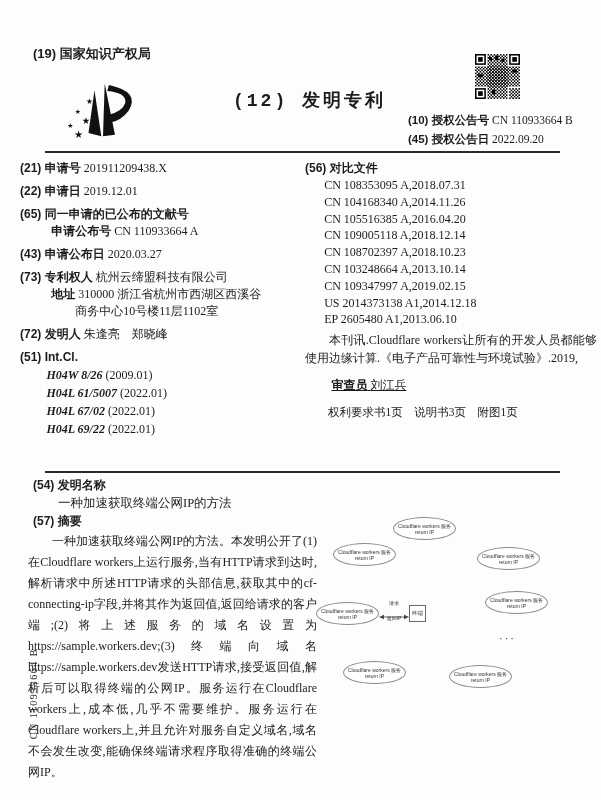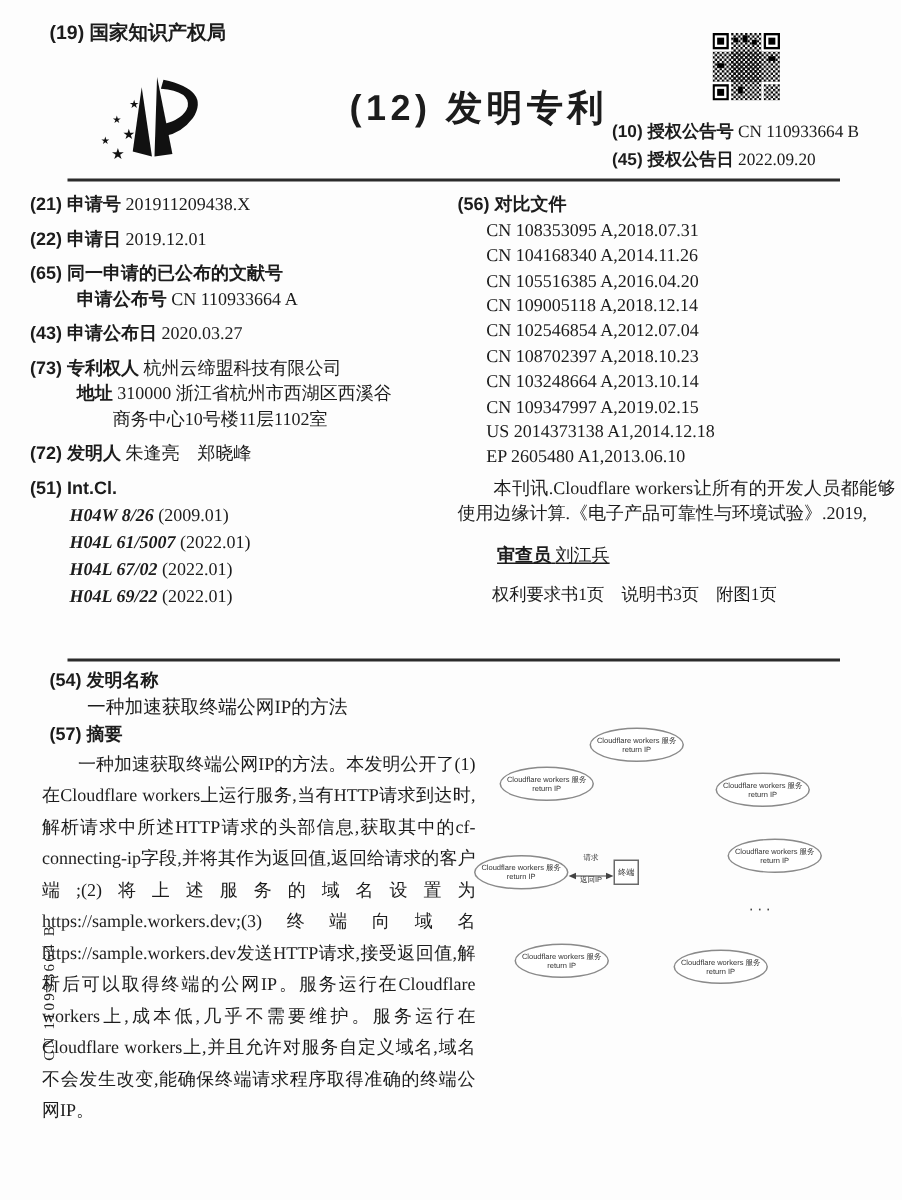--- a/index.html
+++ b/index.html
@@ -3,24 +3,24 @@
 <meta charset="utf-8">
 <style>
   * { margin:0; padding:0; box-sizing:border-box; }
   html,body { background:#fff; }
   .page {
     position:relative; width:601px; height:800px; background:#fdfdfd;
     font-family:"Liberation Serif", serif; color:#1c1c1c; overflow:hidden;
   }
   .lbl { font-family:"Liberation Sans", sans-serif; font-weight:bold; }
   .val { font-family:"Liberation Serif", serif; font-weight:normal; }
-  .abs { position:absolute; }
+  .abs { position:absolute;margin-top:32px; }
 
   .office { left:33px; top:13px; font-size:13px; }
-  .doc-type { left:233px; top:56px; font-size:24px; letter-spacing:3px; }
+  .doc-type { left:233px; top:56px; font-size:18px; letter-spacing:3px;font-family:Liberation Mono, monospace; }
   .pub-block { left:408px; top:80px; width:185px; font-size:11.5px; line-height:16px; }
   .pub-block .row { white-space:nowrap; }
   .pub-block .row + .row { margin-top:3px; }
   .qr { left:475px; top:22px; width:45px; height:45px; }
   .logo { left:60px; top:48px; width:86px; height:70px; }
 
   .rule { background:#2b2b2b; height:2px; left:45px; width:515px; }
   .rule1 { top:119px; }
   .rule2 { top:439px; }
 
@@ -200,21 +200,20 @@
       </div>
     </div>
   </div>
 
   <div class="abs col col-right">
     <div class="lbl">(56) 对比文件</div>
     <div class="ref-line val">CN 108353095 A,2018.07.31</div>
     <div class="ref-line val">CN 104168340 A,2014.11.26</div>
     <div class="ref-line val">CN 105516385 A,2016.04.20</div>
     <div class="ref-line val">CN 109005118 A,2018.12.14</div>
-    <div class="ref-line val">CN 102546854 A,2012.07.04</div>
     <div class="ref-line val">CN 108702397 A,2018.10.23</div>
     <div class="ref-line val">CN 103248664 A,2013.10.14</div>
     <div class="ref-line val">CN 109347997 A,2019.02.15</div>
     <div class="ref-line val">US 2014373138 A1,2014.12.18</div>
     <div class="ref-line val">EP 2605480 A1,2013.06.10</div>
     <div class="npl val">本刊讯.Cloudflare workers让所有的开发人员都能够使用边缘计算.《电子产品可靠性与环境试验》.2019,</div>
     <div class="examiner">
       <span class="lbl">审查员</span>
       <span class="val">刘江兵</span>
     </div>

